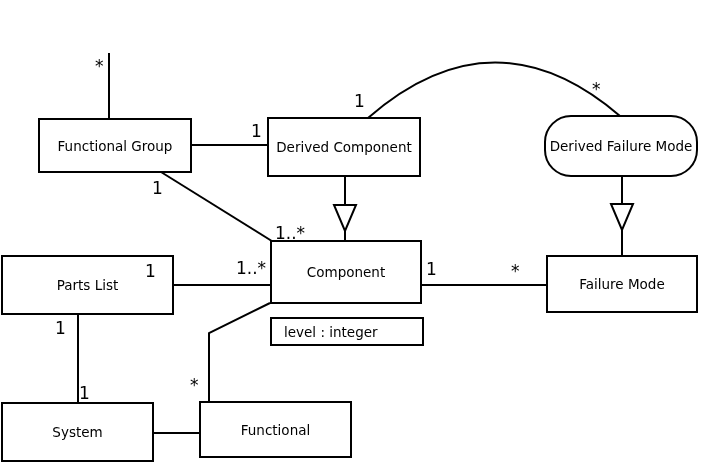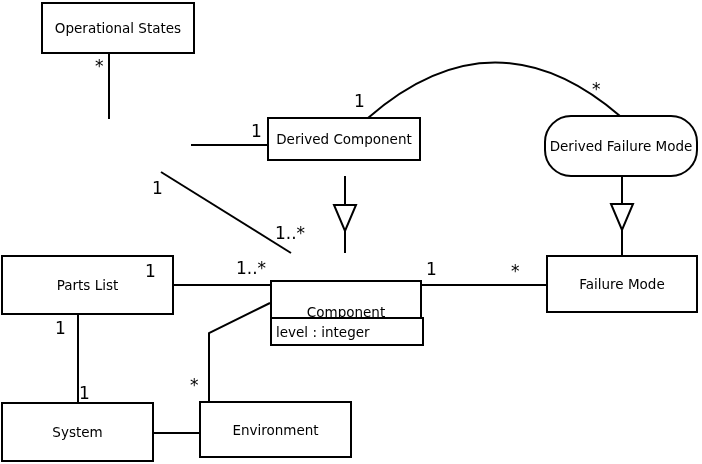--- a/index.html
+++ b/index.html
@@ -24,21 +24,21 @@
     background: #fff;
     display: flex;
     align-items: center;
     justify-content: center;
     font-size: 13.5px;
     white-space: nowrap;
     z-index: 2;
   }
   .attr-box {
     justify-content: flex-start;
-    padding-left: 4px;
+    padding-left: 12px;
   }
   .mult {
     position: absolute;
     font-size: 17px;
     line-height: 17px;
     z-index: 3;
     white-space: nowrap;
   }
 </style>
 </head>
@@ -79,54 +79,54 @@
       <line x1="78" y1="314" x2="78" y2="403"></line>
     </g>
     <g>
       <polyline points="270,303 209,333 209,402"></polyline>
     </g>
     <g>
       <line x1="153" y1="433" x2="200" y2="433"></line>
     </g>
   </svg>
 
-  <div class="node" style="left:41px; top:2px; width:154px; height:52px;">
-    <span>Operational States</span>
+
+  <div class="node" style="left:38px; top:118px; width:154px; height:55px;">
+    <span>Functional Group</span>
   </div>
 
-
-  <div class="node" style="left:267px; top:117px; width:154px; height:44px;">
+  <div class="node" style="left:267px; top:117px; width:154px; height:60px;">
     <span>Derived Component</span>
   </div>
 
   <div class="node" style="left:544px; top:115px; width:154px; height:62px;border-radius:27px;">
     <span>Derived Failure Mode</span>
   </div>
 
   <div class="node" style="left:1px; top:255px; width:173px; height:60px;">
     <span>Parts List</span>
   </div>
 
-  <div class="node" style="left:270px; top:240px; width:152px; height:64px;margin-top:40px;">
+  <div class="node" style="left:270px; top:240px; width:152px; height:64px;">
     <span>Component</span>
   </div>
   <div class="node attr-box" style="left:270px; top:317px; width:154px; height:29px;">
     <span>level : integer</span>
   </div>
 
   <div class="node" style="left:546px; top:255px; width:152px; height:58px;">
     <span>Failure Mode</span>
   </div>
 
   <div class="node" style="left:1px; top:402px; width:153px; height:60px;">
     <span>System</span>
   </div>
 
   <div class="node" style="left:199px; top:401px; width:153px; height:57px;">
-    <span>Environment</span>
+    <span>Functional</span>
   </div>
 
   <span class="mult" style="left:95px;  top:58px;">*</span>
   <span class="mult" style="left:251px; top:123px;">1</span>
   <span class="mult" style="left:152px; top:180px;">1</span>
   <span class="mult" style="left:275px; top:225px;">1..*</span>
   <span class="mult" style="left:145px; top:263px;">1</span>
   <span class="mult" style="left:236px; top:260px;">1..*</span>
   <span class="mult" style="left:426px; top:261px;">1</span>
   <span class="mult" style="left:511px; top:263px;">*</span>

